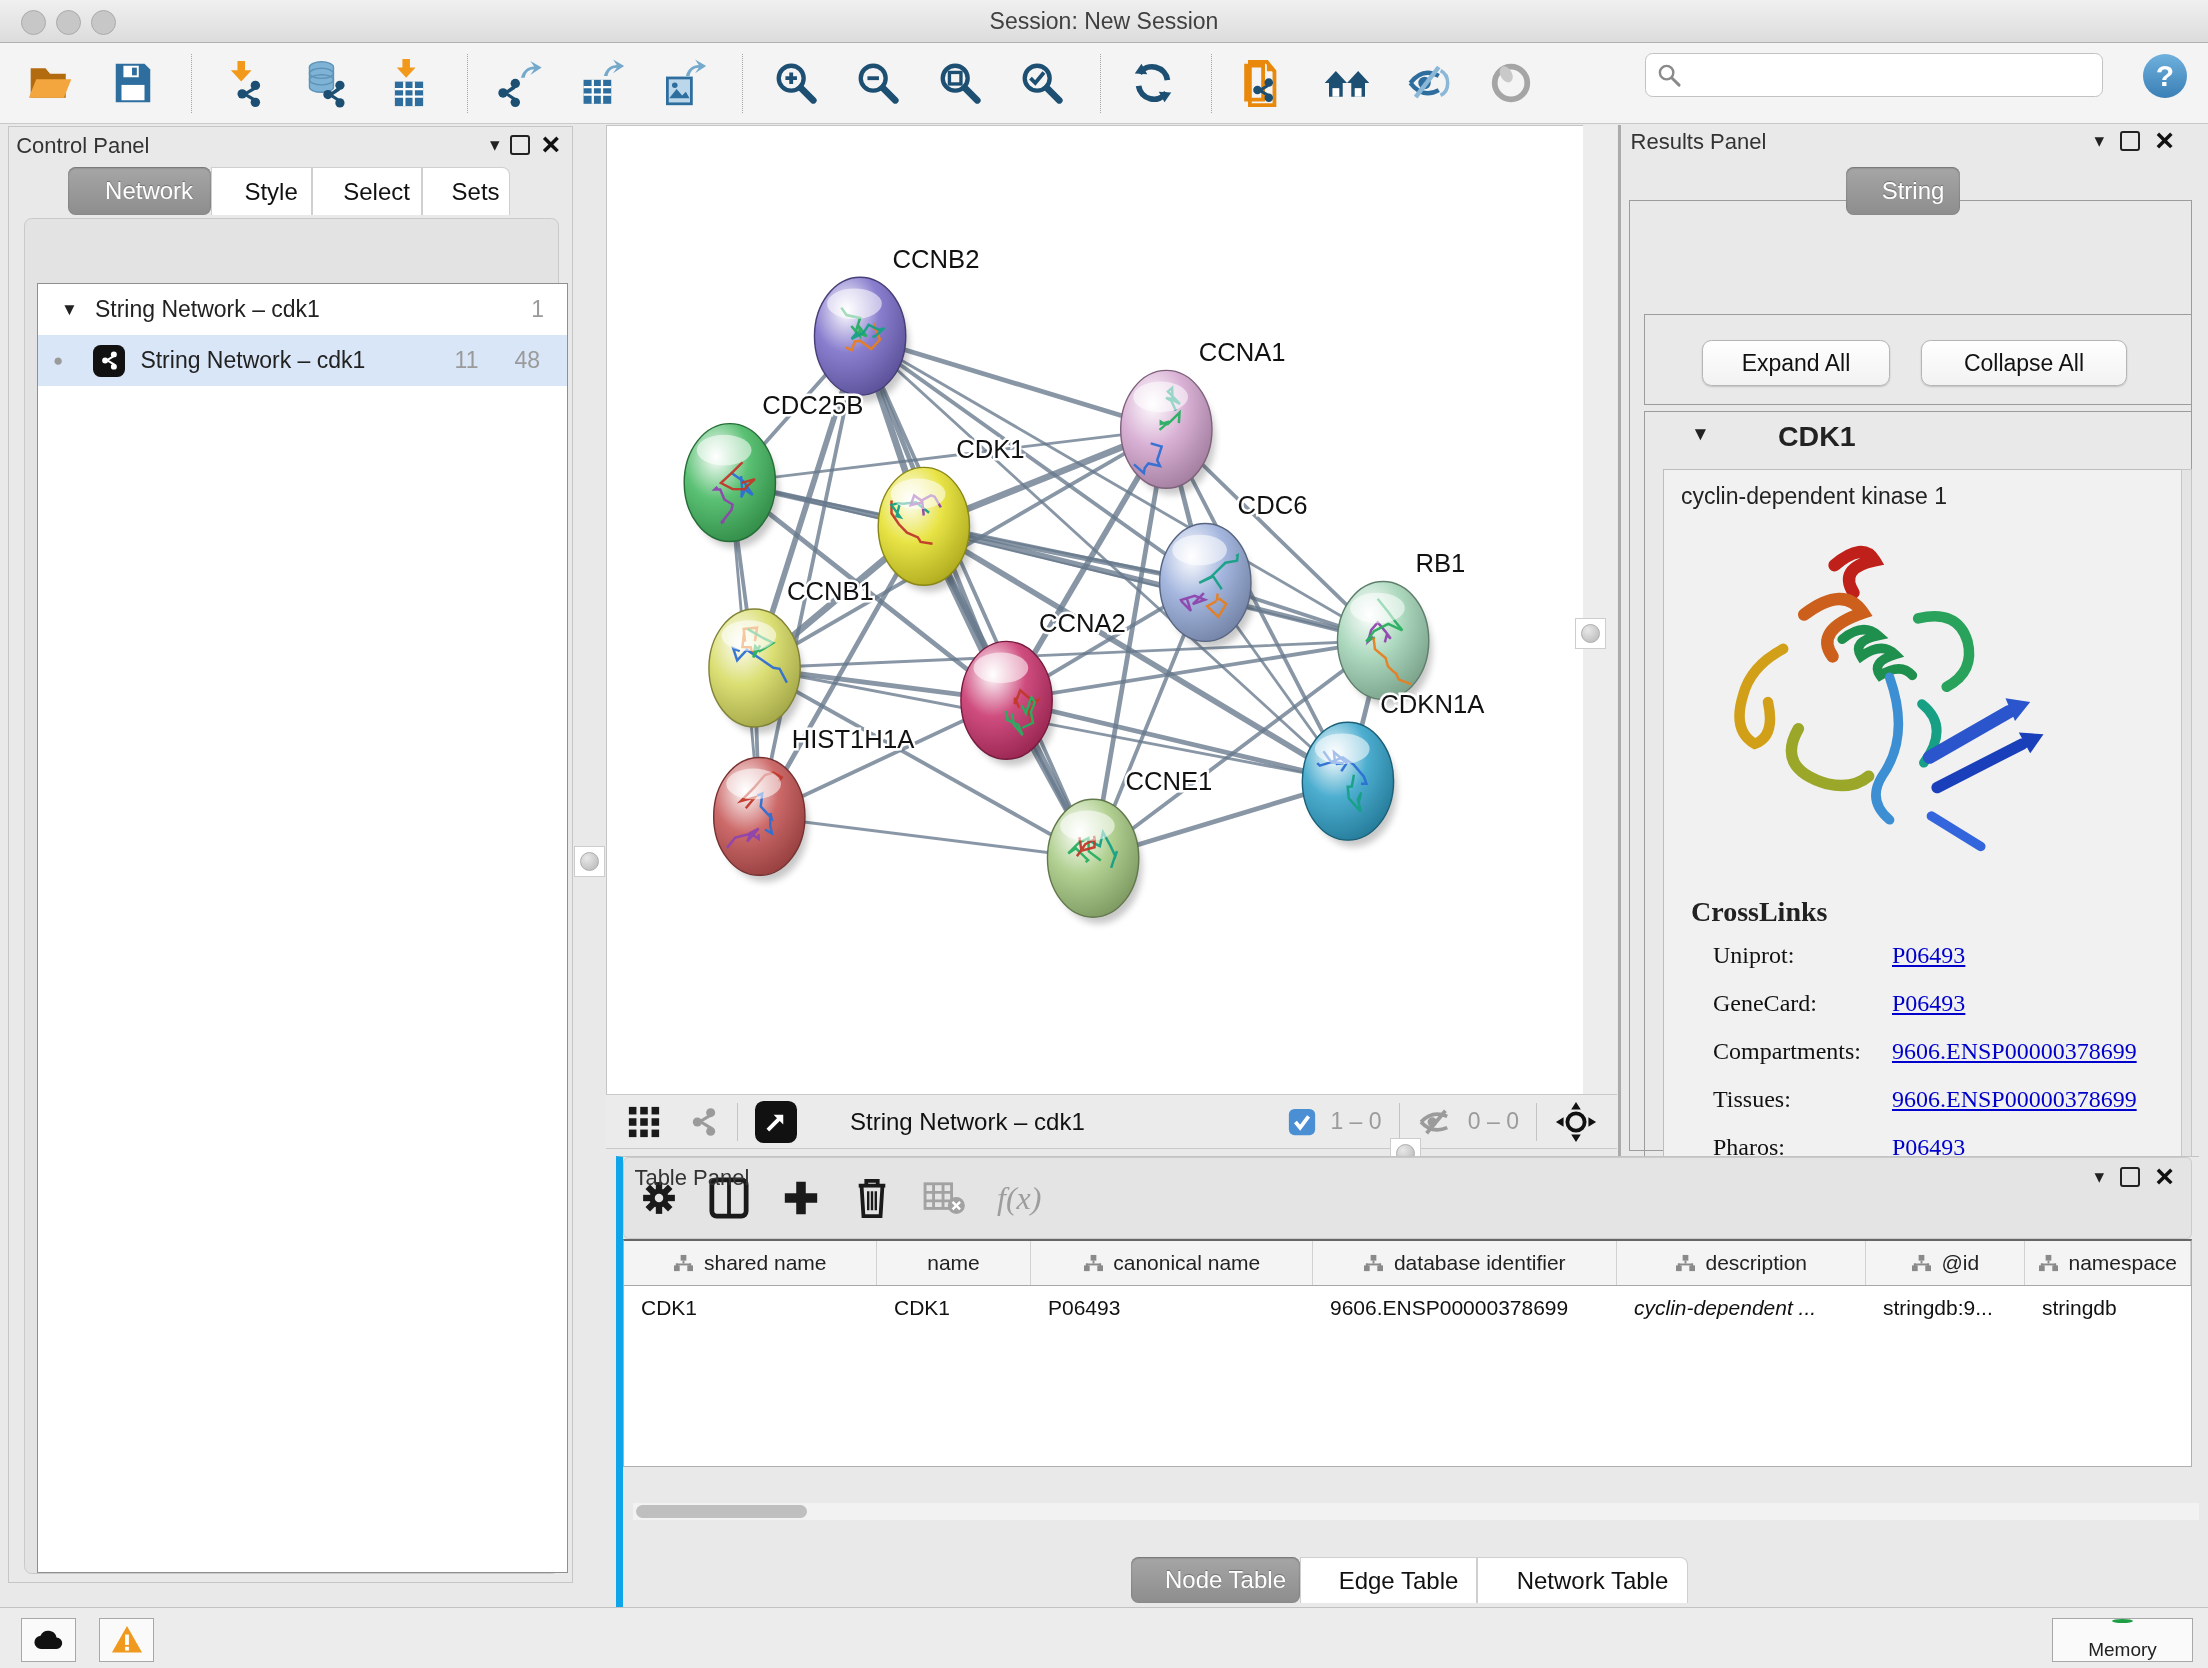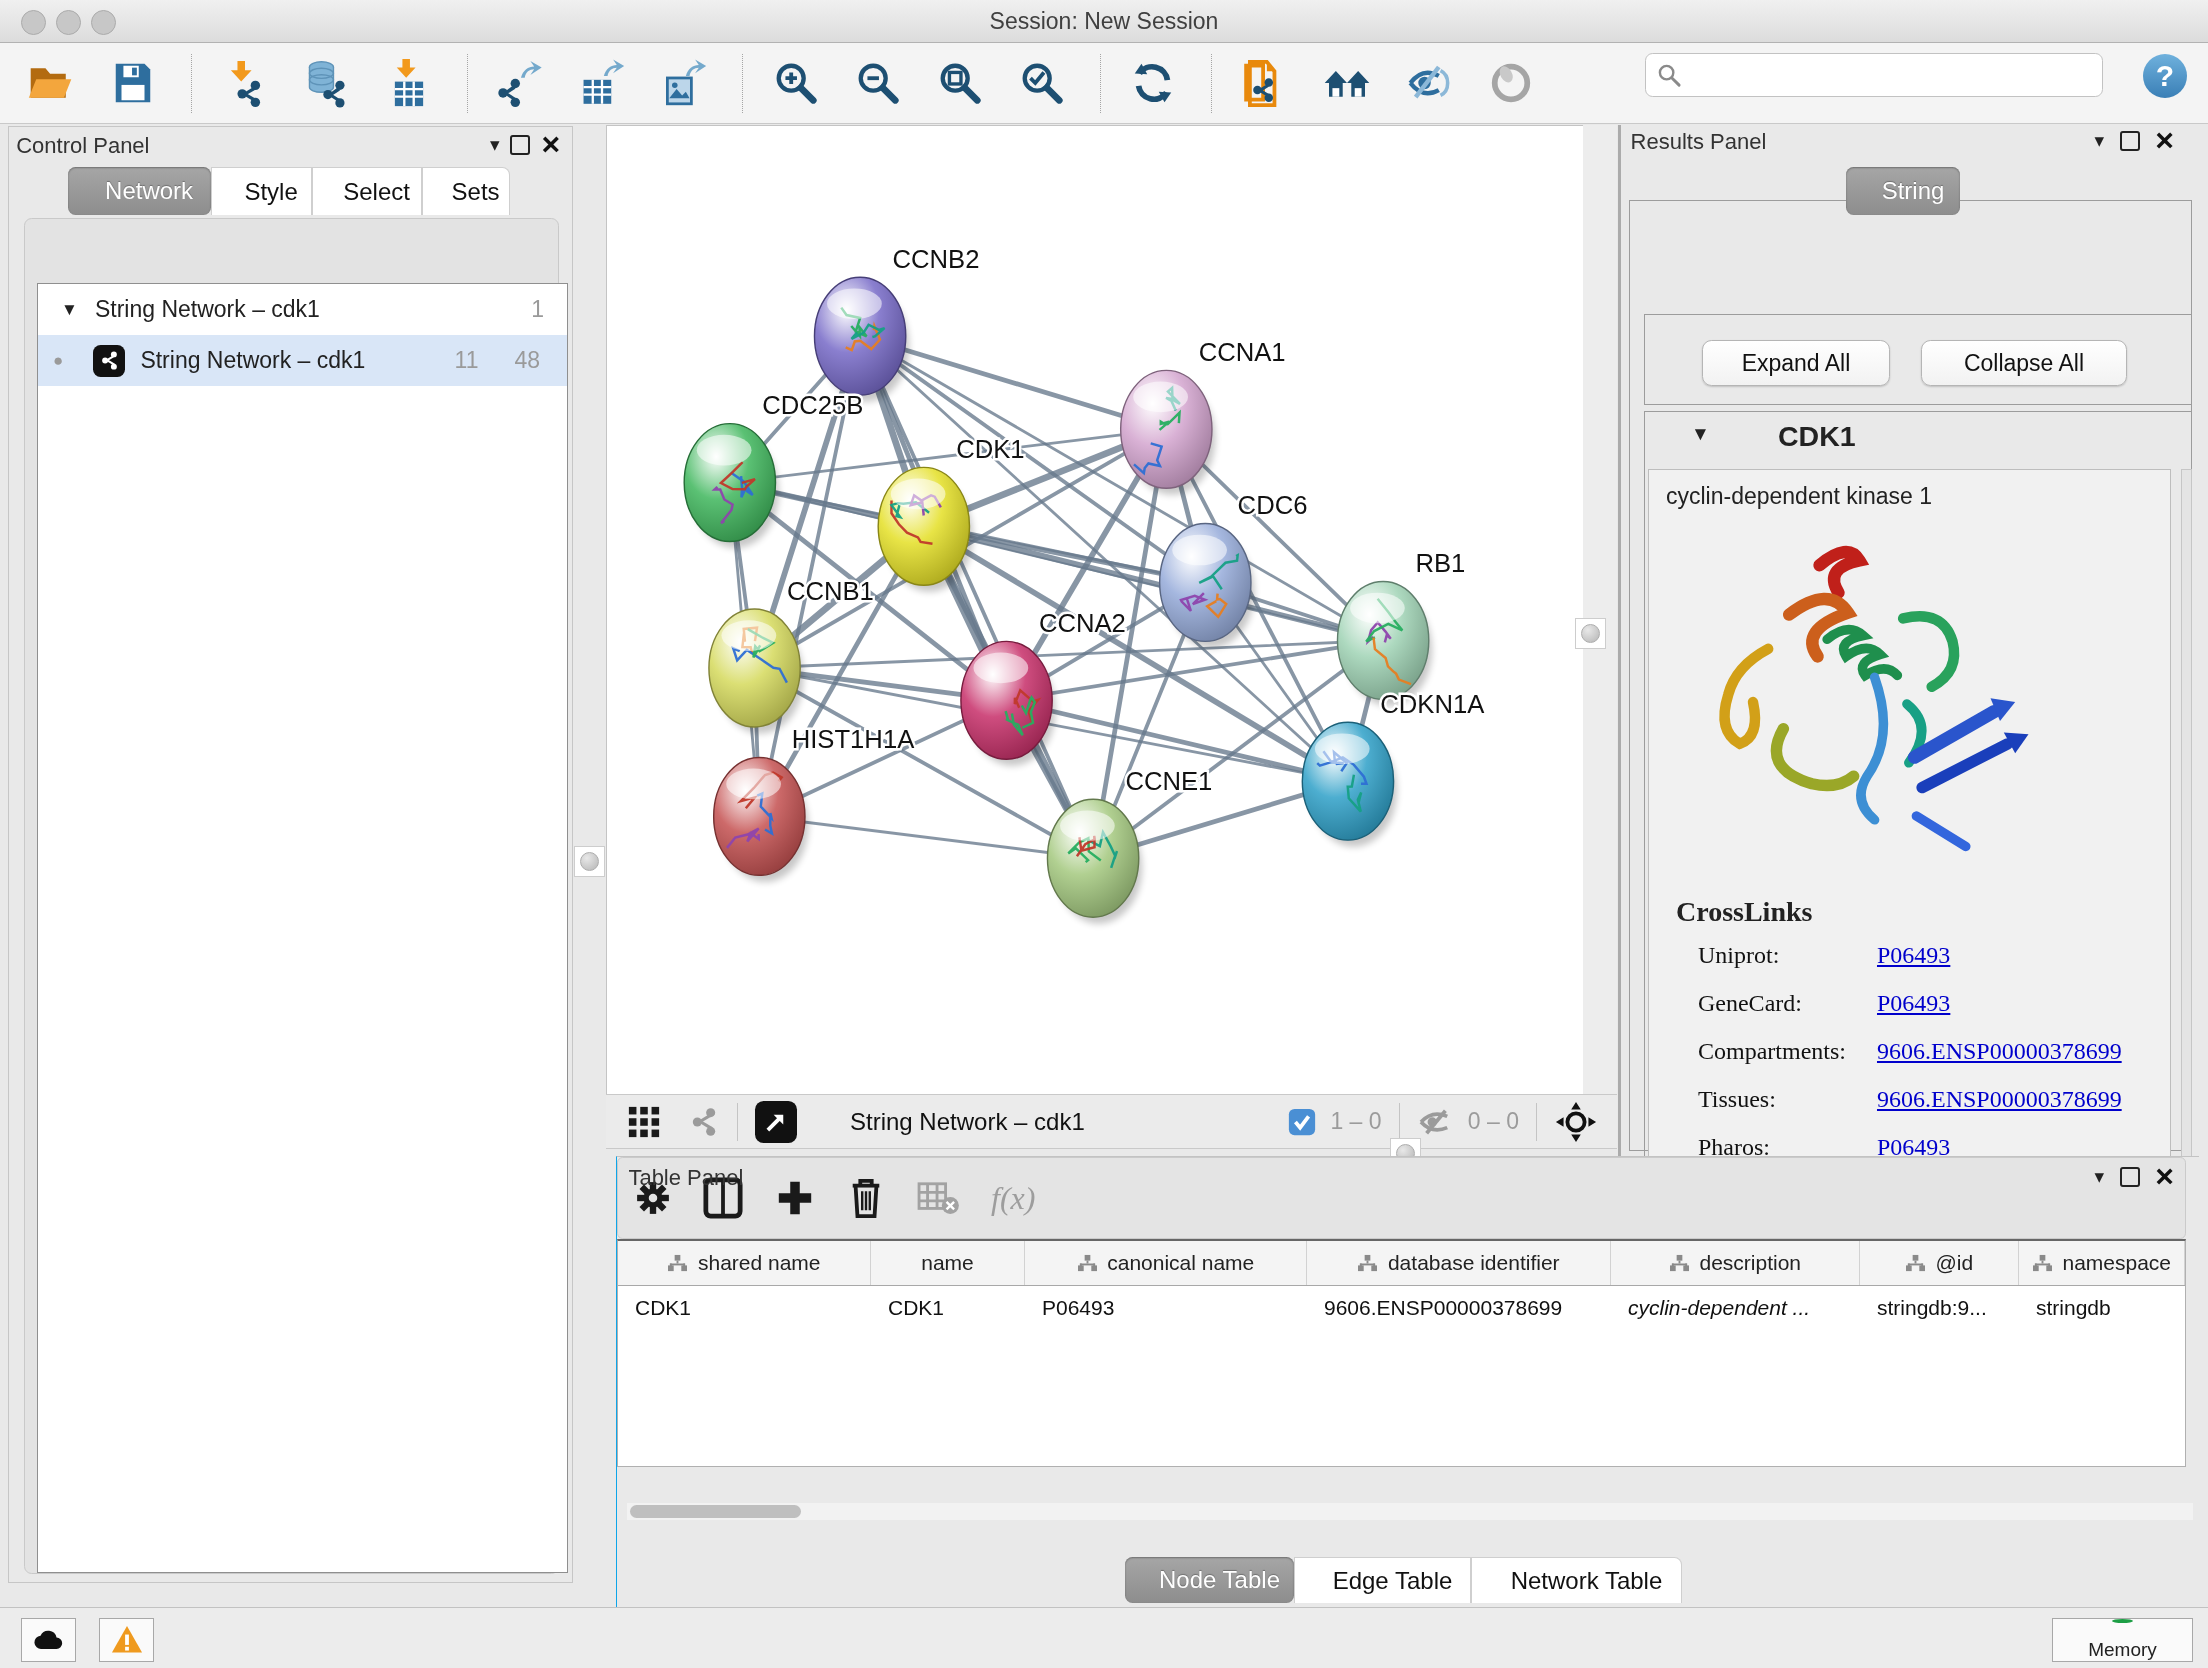--- a/index.html
+++ b/index.html
@@ -57,29 +57,29 @@
     background:radial-gradient(circle at 35% 30%,#e8e8e8,#b5b5b5);border:1px solid #adadad;}
   #v-splitter{left:1618px;top:125px;width:2.9px;height:1031px;background:#ababab;}
   
   #results-panel{left:1622px;top:125px;width:577px;height:1031px;background:#e9e9e9;}
   #rp-outer{left:6.7px;top:75px;width:563px;height:951px;border:1px solid #9c9c9c;box-sizing:border-box;}
   #rp-ec-box{left:14.3px;top:113px;width:548px;height:91px;border:1px solid #9c9c9c;box-sizing:border-box;}
   .rp-btn{height:44px;background:linear-gradient(#ffffff,#f2f2f2);border:1px solid #b5b5b5;
     border-radius:9.5px;font-size:23px;text-align:center;line-height:44px;color:#111;
     box-shadow:0 1px 1.9px rgba(0,0,0,.18);}
   #rp-cdk-box{left:14.3px;top:210px;width:548px;height:810px;border:1px solid #9c9c9c;box-sizing:border-box;}
-  #rp-content{left:3px;top:57px;width:523px;height:746px;background:#f1f1f1;
+  #rp-content{left:18px;top:57px;width:523px;height:746px;background:#f1f1f1;
     border:1px solid #bdbdbd;box-sizing:border-box;}
   .serif{font-family:"Liberation Serif",serif;}
   .xl-label{font-size:24px;color:#111;}
   .xl-link{font-size:24px;color:#0000cc;text-decoration:underline;}
   #rp-scroll{left:536px;top:57px;width:11.4px;height:746px;background:#e4e4e4;border:1px solid #c6c6c6;box-sizing:border-box;}
   
   #table-panel{left:616px;top:1156px;width:1583px;height:452px;background:#e9e9e9;
-    border-left:1px solid #0ea5e9;border-top:1px solid #c3c3c3;box-sizing:border-box;}
+    border-left:7px solid #0ea5e9;border-top:1px solid #c3c3c3;box-sizing:border-box;}
   #tp-toolbar{left:7.6px;top:49px;width:1569px;height:82px;background:#e4e4e4;
     border:1px solid #cacaca;border-radius:5.7px;display:flex;align-items:center;padding-left:17px;box-sizing:border-box;}
   .tpi{margin-right:32px;display:flex;align-items:center;justify-content:center;}
   #tp-table{left:7.6px;top:138px;width:1569px;height:228px;background:#fff;border:1px solid #b0b0b0;
     border-top:2.9px solid #666;box-sizing:border-box;overflow:hidden;}
   #tp-head{display:flex;height:44px;background:#f4f4f4;border-bottom:1px solid #a8a8a8;}
   .th{display:flex;align-items:center;justify-content:center;font-size:21px;color:#222;
     border-right:1px solid #d2d2d2;box-sizing:border-box;gap:9.5px;overflow:hidden;white-space:nowrap;}
   #tp-row{display:flex;height:44px;}
   .td{font-size:21px;color:#111;padding-left:17px;display:flex;align-items:center;

